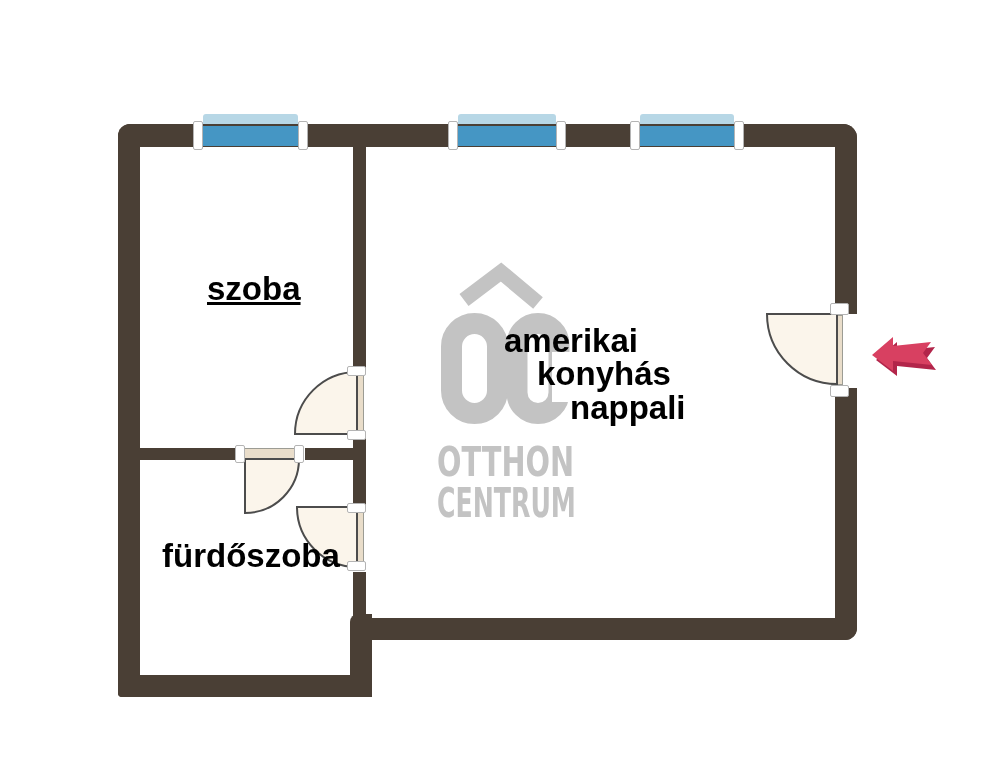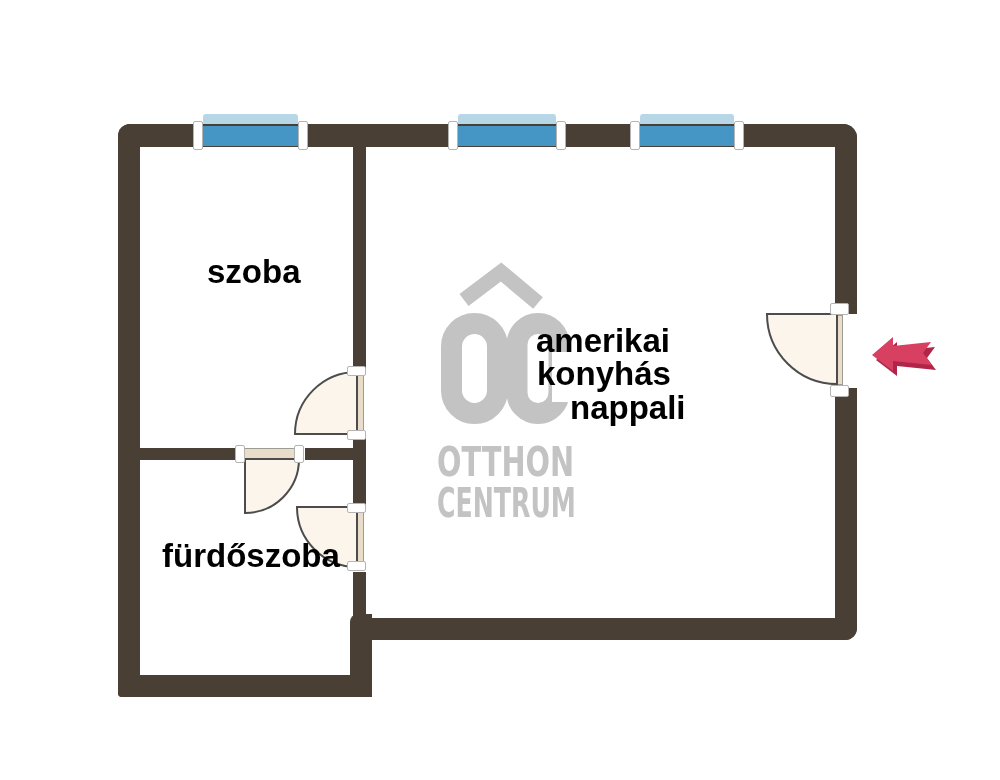--- a/index.html
+++ b/index.html
@@ -88,17 +88,17 @@
 <div class="bracket" style="left:347px;top:503px;width:19px;height:10px;"></div>
 <div class="bracket" style="left:347px;top:561px;width:19px;height:10px;"></div>
 <div class="bracket" style="left:235px;top:445px;width:10px;height:18px;"></div>
 <div class="bracket" style="left:294px;top:445px;width:10px;height:18px;"></div>
 <div class="bracket" style="left:830px;top:303px;width:19px;height:12px;"></div>
 <div class="bracket" style="left:830px;top:385px;width:19px;height:12px;"></div>
 
 <div class="wm-text" id="wm-line1" style="left:437px;top:442px;">OTTHON</div>
 <div class="wm-text" id="wm-line2" style="left:437px;top:483px;">CENTRUM</div>
 
-<div class="room-label" style="left:207px;top:255px;">szoba</div>
+<div class="room-label" style="left:207px;top:272px;text-decoration:underline;">szoba</div>
 <div class="room-label" style="left:162px;top:539px;">fürdőszoba</div>
-<div class="room-label" style="left:504px;top:324px;margin-left:32px;">amerikai</div>
+<div class="room-label" style="left:504px;top:324px;">amerikai</div>
 <div class="room-label" style="left:537px;top:357px;">konyhás</div>
 <div class="room-label" style="left:570px;top:391px;text-align:right;">nappali</div>
 
 </body></html>

